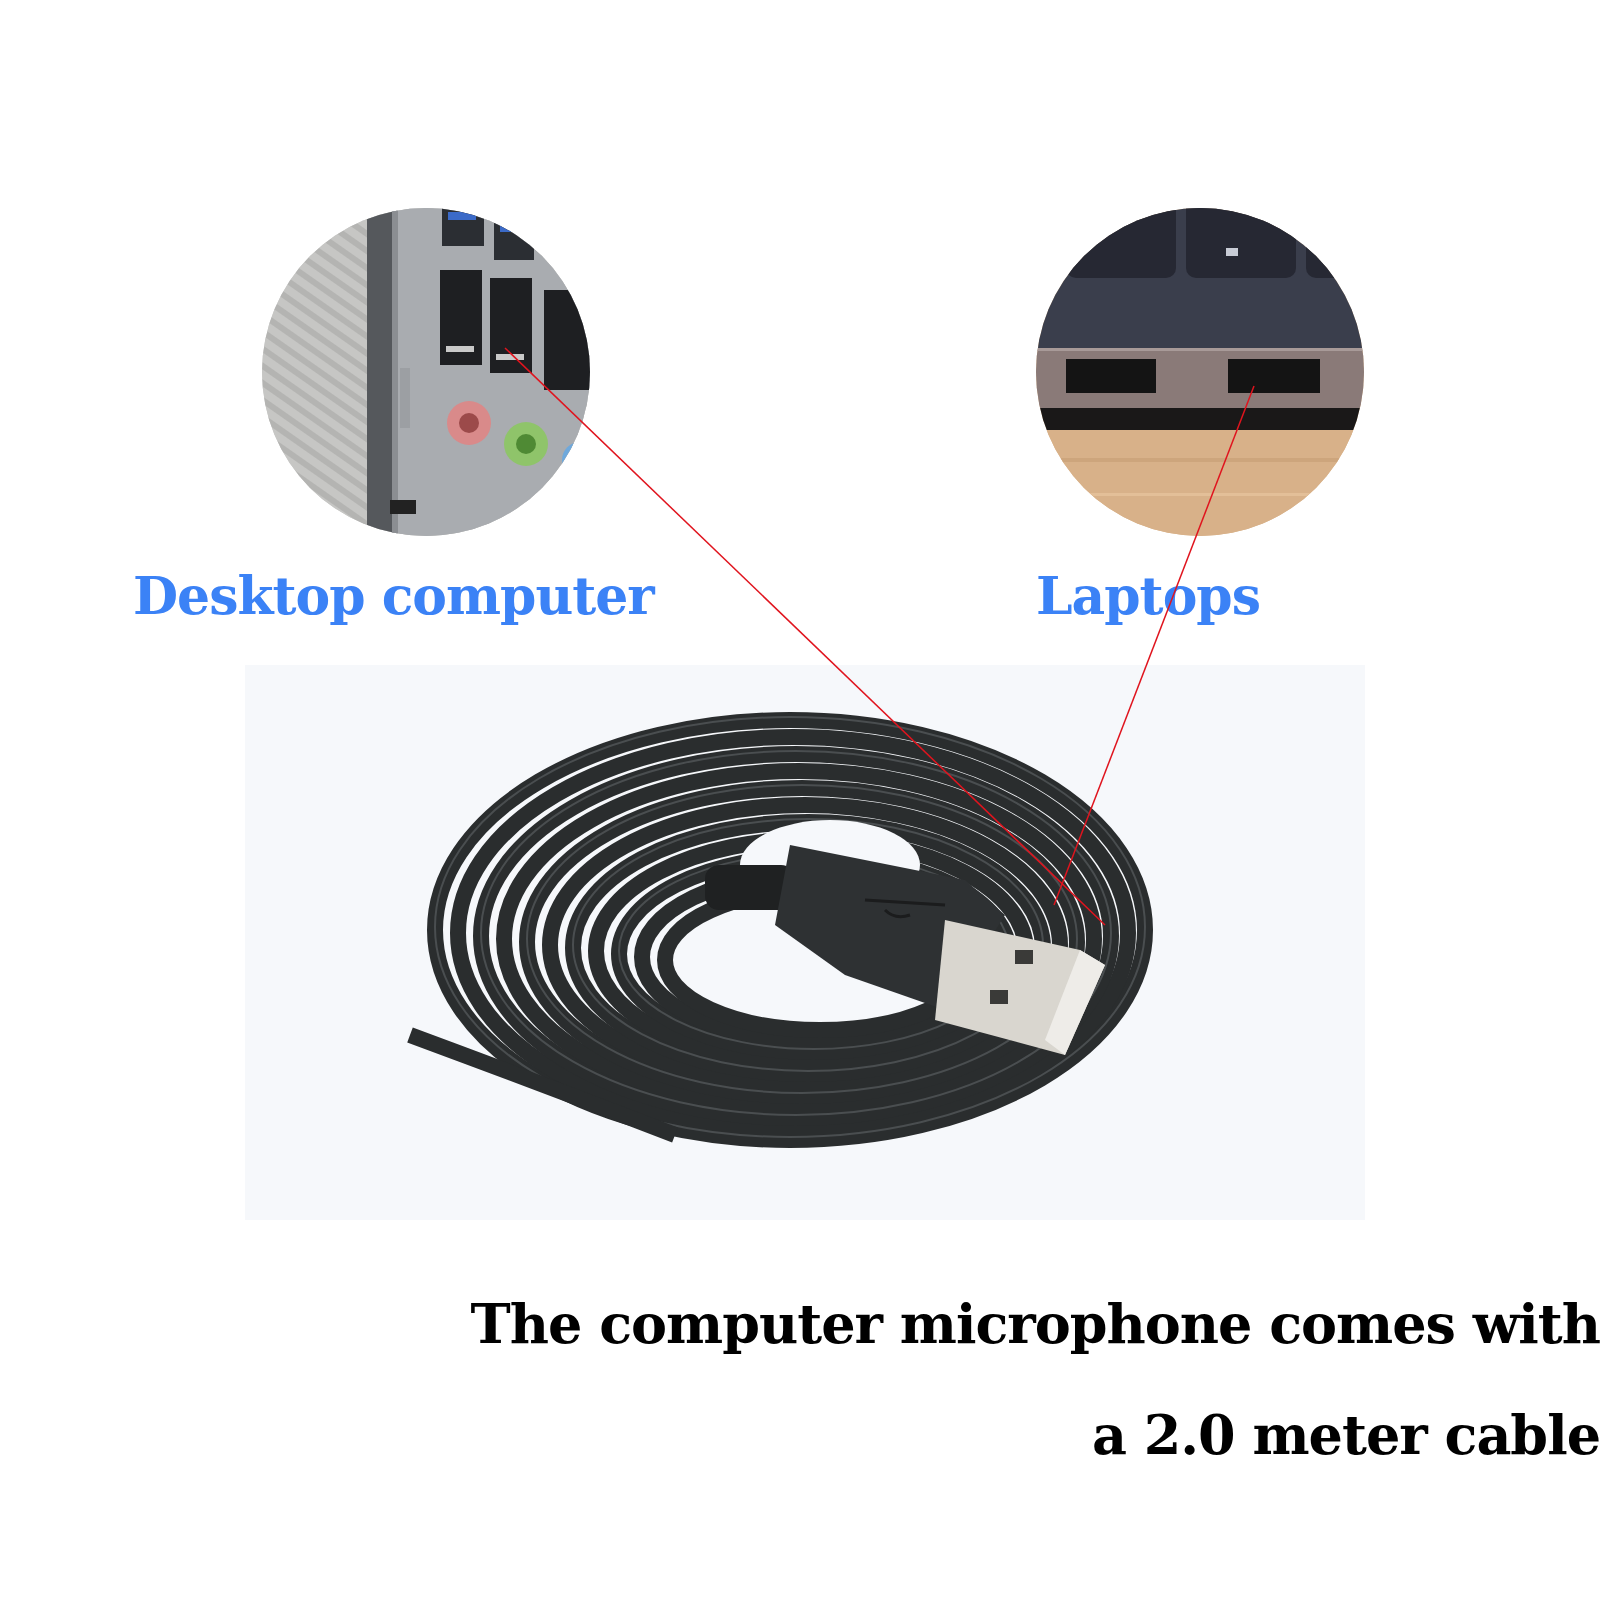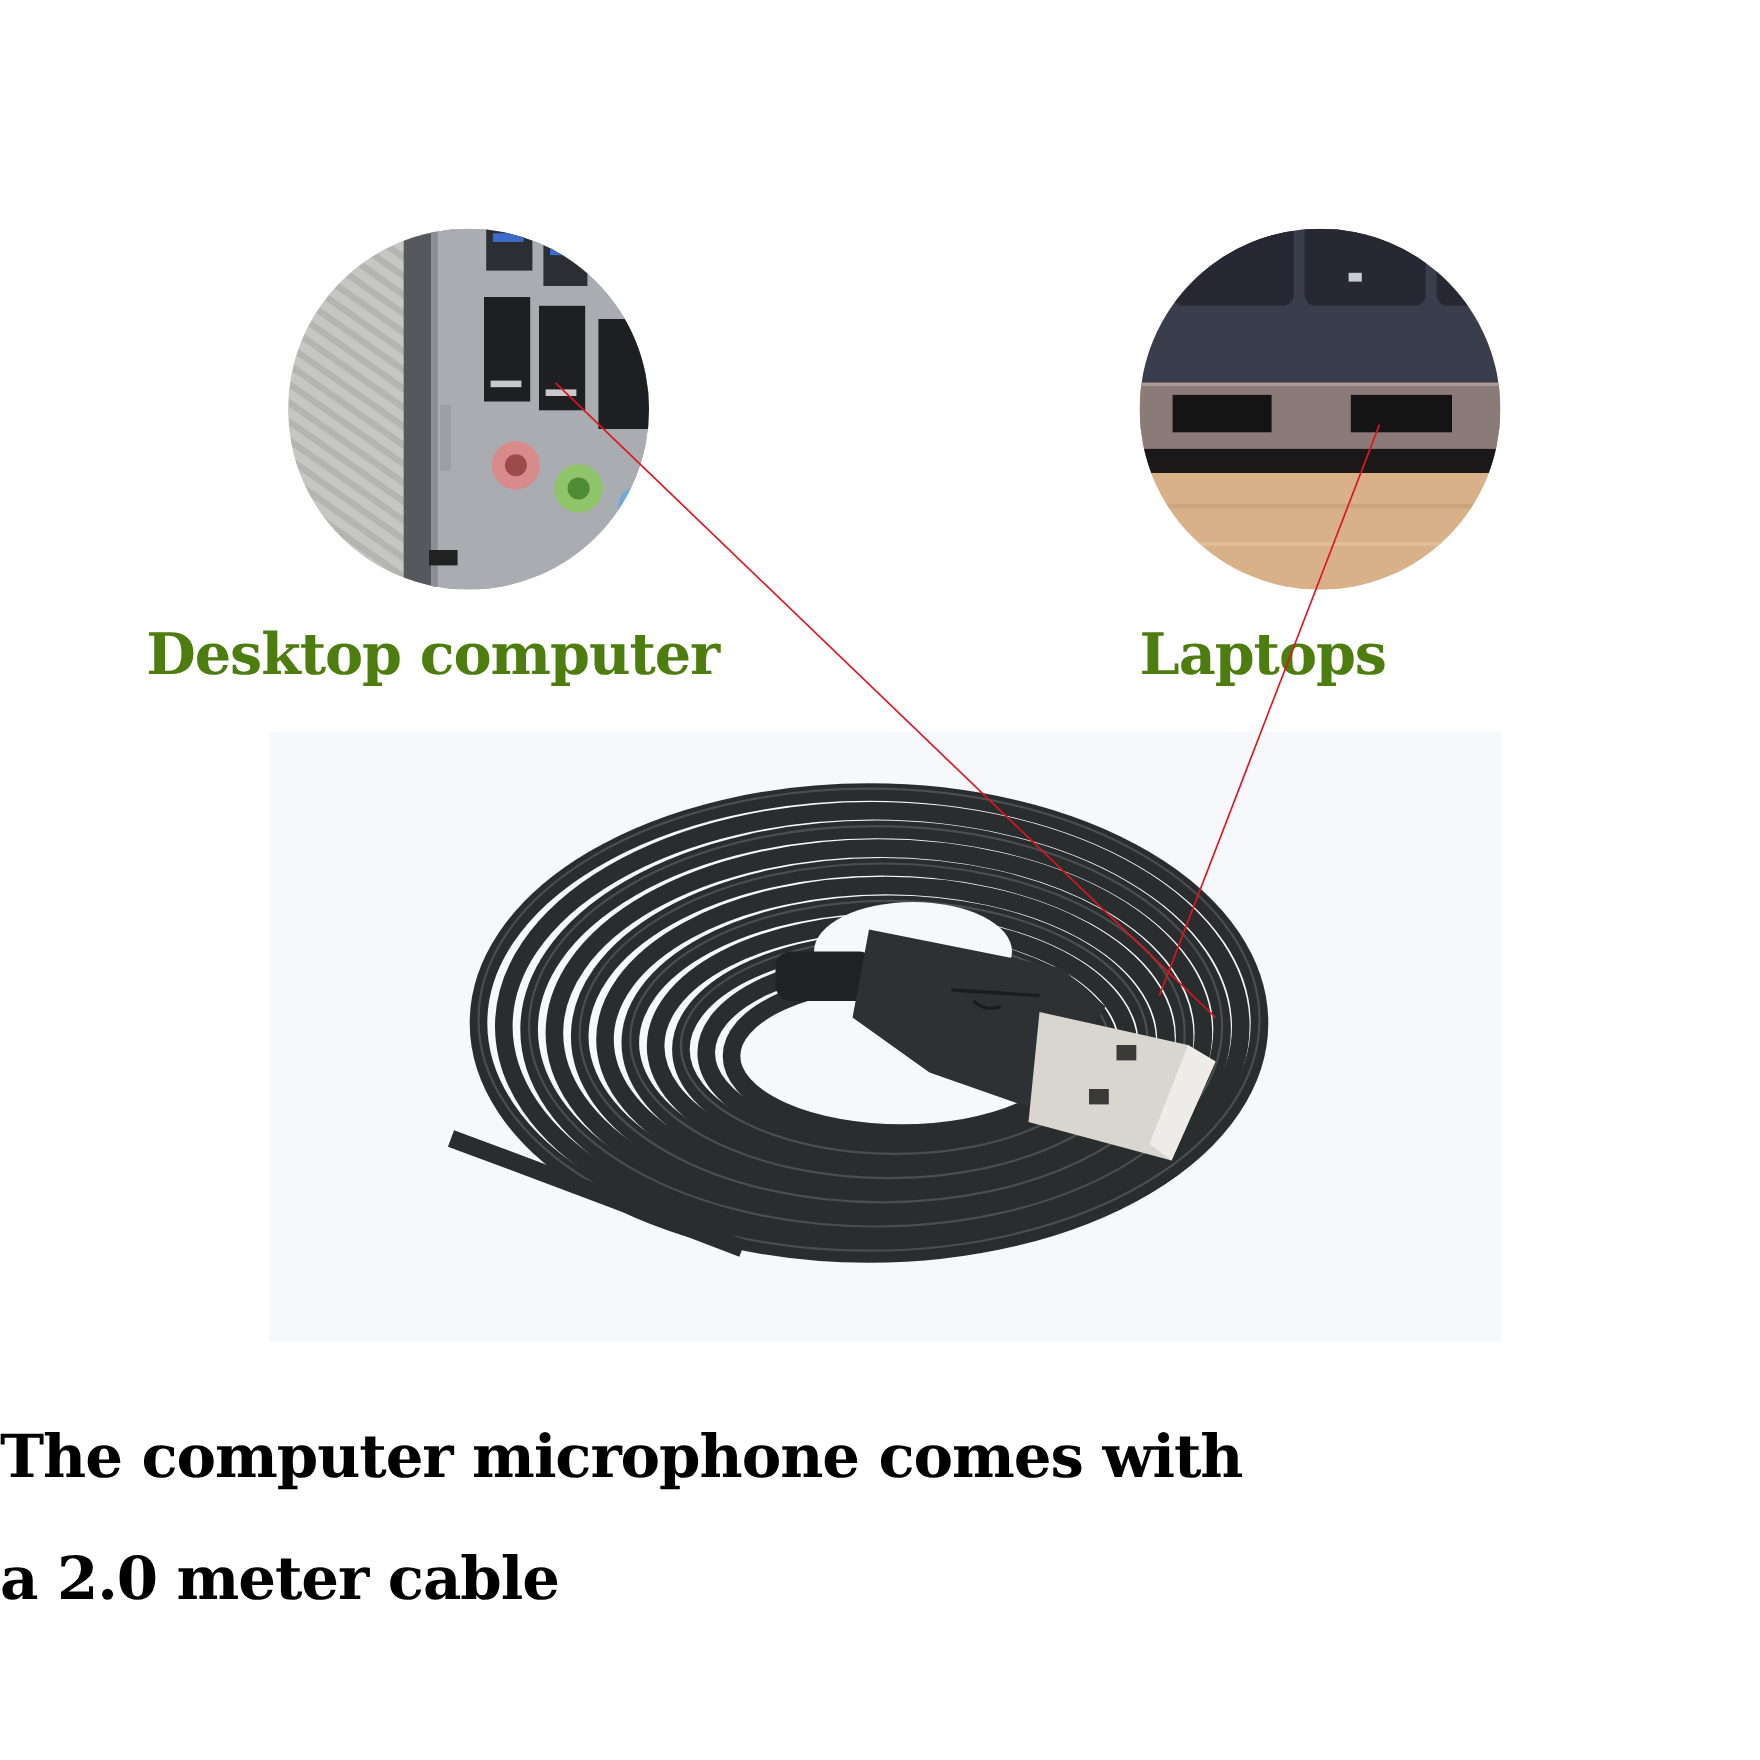--- a/index.html
+++ b/index.html
@@ -2,27 +2,27 @@
 <html><head>
   <meta charset="utf-8">
   <style>
     html, body { margin: 0; padding: 0; background: #ffffff; }
     body { width: 1600px; height: 1600px; position: relative; overflow: hidden; font-family: "DejaVu Serif", serif; }
 
     .circle { position: absolute; border-radius: 50%; overflow: hidden; }
     #desktop-circle { left: 262px; top: 208px; width: 328px; height: 328px; background: #c9c9c7; }
     #laptop-circle { left: 1036px; top: 208px; width: 328px; height: 328px; background: #d9b48b; }
 
-    .label { position: absolute; font-family: "DejaVu Serif", serif; font-weight: bold; color: #4d7c0f; white-space: nowrap; }
+    .label { position: absolute; font-family: "DejaVu Serif", serif; font-weight: bold; color: #3b82f6; white-space: nowrap; }
     #desktop-label { left: 133px; top: 565px; font-size: 52px; letter-spacing: -1px; transform: scaleX(1.0); }
     #laptop-label { left: 1036px; top: 565px; font-size: 52px; letter-spacing: -1px; }
 
     #cable-panel { position: absolute; left: 245px; top: 665px; width: 1120px; height: 555px; background: #f6f8fb; }
 
-    .caption { position: absolute; left: 0; width: 1600px; text-align: left; font-family: "DejaVu Serif", serif; font-weight: bold; color: #000; font-size: 54px; letter-spacing: -1px; white-space: nowrap; }
+    .caption { position: absolute; left: 0; width: 1600px; text-align: right; font-family: "DejaVu Serif", serif; font-weight: bold; color: #000; font-size: 54px; letter-spacing: -1px; white-space: nowrap; }
     #caption-line1 { top: 1292px; }
     #caption-line2 { top: 1403px; }
 
     svg { display: block; }
     #pointer-lines { position: absolute; left: 0; top: 0; width: 1600px; height: 1600px; pointer-events: none; }
   </style>
 </head>
 <body>
 
 <div id="desktop-circle" class="circle">

